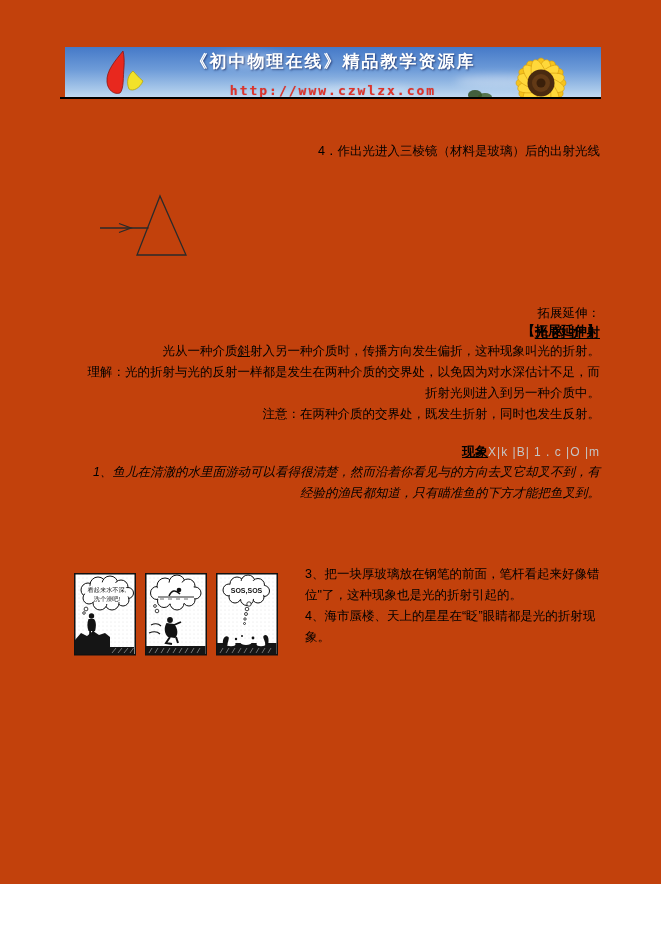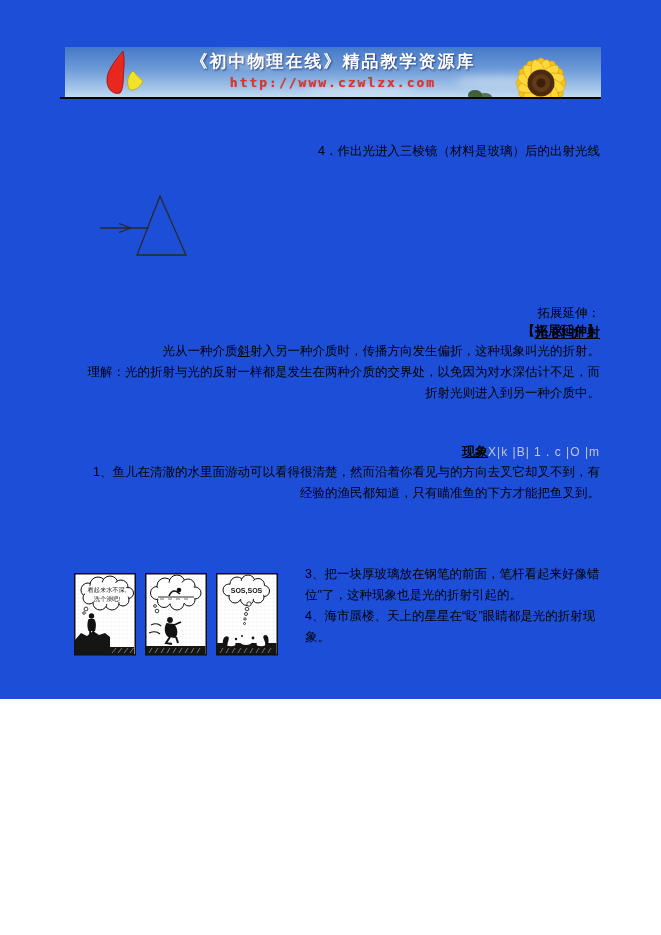--- a/index.html
+++ b/index.html
@@ -1,35 +1,35 @@
 <!DOCTYPE html>
 <html><head>
 <meta charset="utf-8">
 <style>
   * { margin:0; padding:0; box-sizing:border-box; }
   body { background:#fff; }
   .page {
-    position:relative; width:661px; height:699px; background:#1d4ed8;
+    position:relative; width:661px; height:884px; background:#c2410c;
     font-family:"Liberation Sans","DejaVu Sans",sans-serif; color:#000; overflow:hidden;
   }
   
   .banner {
     position:absolute; left:65px; top:47px; width:536px; height:50px;
     background:linear-gradient(180deg,#4579c8 0%,#6d9bd8 45%,#a8c8ea 85%,#c2daf2 100%);
     overflow:hidden;
   }
   .cloud { position:absolute; background:#fff; border-radius:50%; filter:blur(4px); opacity:.35; }
   .banner-text { position:absolute; left:0; top:3px; width:100%; text-align:center; }
   .banner-title {
     font-size:17px; font-weight:bold; color:#fff; letter-spacing:2px;
     text-shadow:1px 1px 2px rgba(10,20,70,.65);
     font-family:"Liberation Serif","DejaVu Serif",serif;
   }
   .banner-url {
-    margin-top:2px; font-size:13px; font-weight:bold; color:#e0332a; letter-spacing:2px;
+    margin-top:10px; font-size:13px; font-weight:bold; color:#e0332a; letter-spacing:2px;
     font-family:"DejaVu Sans Mono","Liberation Mono",monospace;
     text-shadow:0 0 1px rgba(120,0,0,.4);
   }
   .logo-svg { position:absolute; left:28px; top:2px; }
   .sunflower-svg { position:absolute; right:8px; bottom:-24px; }
   .leaf-svg { position:absolute; right:108px; bottom:-4px; }
   .banner-rule { position:absolute; left:60px; top:97px; width:541px; height:0; border-top:2px solid #000; }
   
   .t { position:absolute; left:62px; width:538px; font-size:12.5px; line-height:21px; color:#000;text-align:right; }
   .indent { text-indent:2em; }
@@ -37,21 +37,21 @@
   .u { text-decoration:underline; }
   .q4 { top:141px; }
   .h-expand { top:284px; font-size:13px;margin-top:36px; }
   .reading { top:303px; }
   .art-title { top:322px; font-size:13.5px; }
   .p1 { top:341px; }
   .p2 { top:362px; }
   .p3 { top:404px; }
   .ph-head { top:441px; }
   .ph-head .wm { color:#c6c6c6; font-weight:normal; text-decoration:none; font-size:12px; letter-spacing:1px;margin-top:8px; }
-  .item1 { top:462px; }
+  .item1 { top:462px;font-style:italic; }
   .item2 { top:504px; }
   .right-items { position:absolute; left:305px; top:564px; width:298px; font-size:12.5px; line-height:21px; }
   
   .prism-wrap { position:absolute; left:97px; top:192px; }
   .comic-wrap { position:absolute; left:74px; top:573px; }
 </style>
 </head>
 <body>
 
 <div class="page">
@@ -109,20 +109,21 @@
       <polyline points="22,31.5 34,36 22,40.5" fill="none" stroke="#2a2a2a" stroke-width="1.3"></polyline>
     </svg>
   </div>
 
   <div class="t h-expand b">【拓展延伸】</div>
   <div class="t reading">拓展延伸：</div>
   <div class="t art-title"><span class="b u">光 的 折 射</span></div>
 
   <div class="t p1 indent"><span>光从一种介质</span><span class="u">斜</span><span>射入另一种介质时，传播方向发生偏折，这种现象叫光的折射。</span></div>
   <div class="t p2 indent">理解：光的折射与光的反射一样都是发生在两种介质的交界处，以免因为对水深估计不足，而折射光则进入到另一种介质中。</div>
+  <div class="t p3 indent">注意：在两种介质的交界处，既发生折射，同时也发生反射。</div>
 
   <div class="t ph-head"><span class="b u" style="font-size:13px;">现象</span><span class="wm">X|k  |B| 1 . c |O |m</span></div>
   <div class="t item1 indent">1、鱼儿在清澈的水里面游动可以看得很清楚，然而沿着你看见与的方向去叉它却叉不到，有经验的渔民都知道，只有瞄准鱼的下方才能把鱼叉到。</div>
 
   <div class="comic-wrap">
     <svg width="205" height="84" viewBox="0 0 205 84">
       <defs>
         <pattern id="dots" width="4" height="4" patternUnits="userSpaceOnUse">
           <rect width="4" height="4" fill="#ffffff"></rect>
           <circle cx="1" cy="1" r="0.45" fill="#c9c9c9"></circle>

